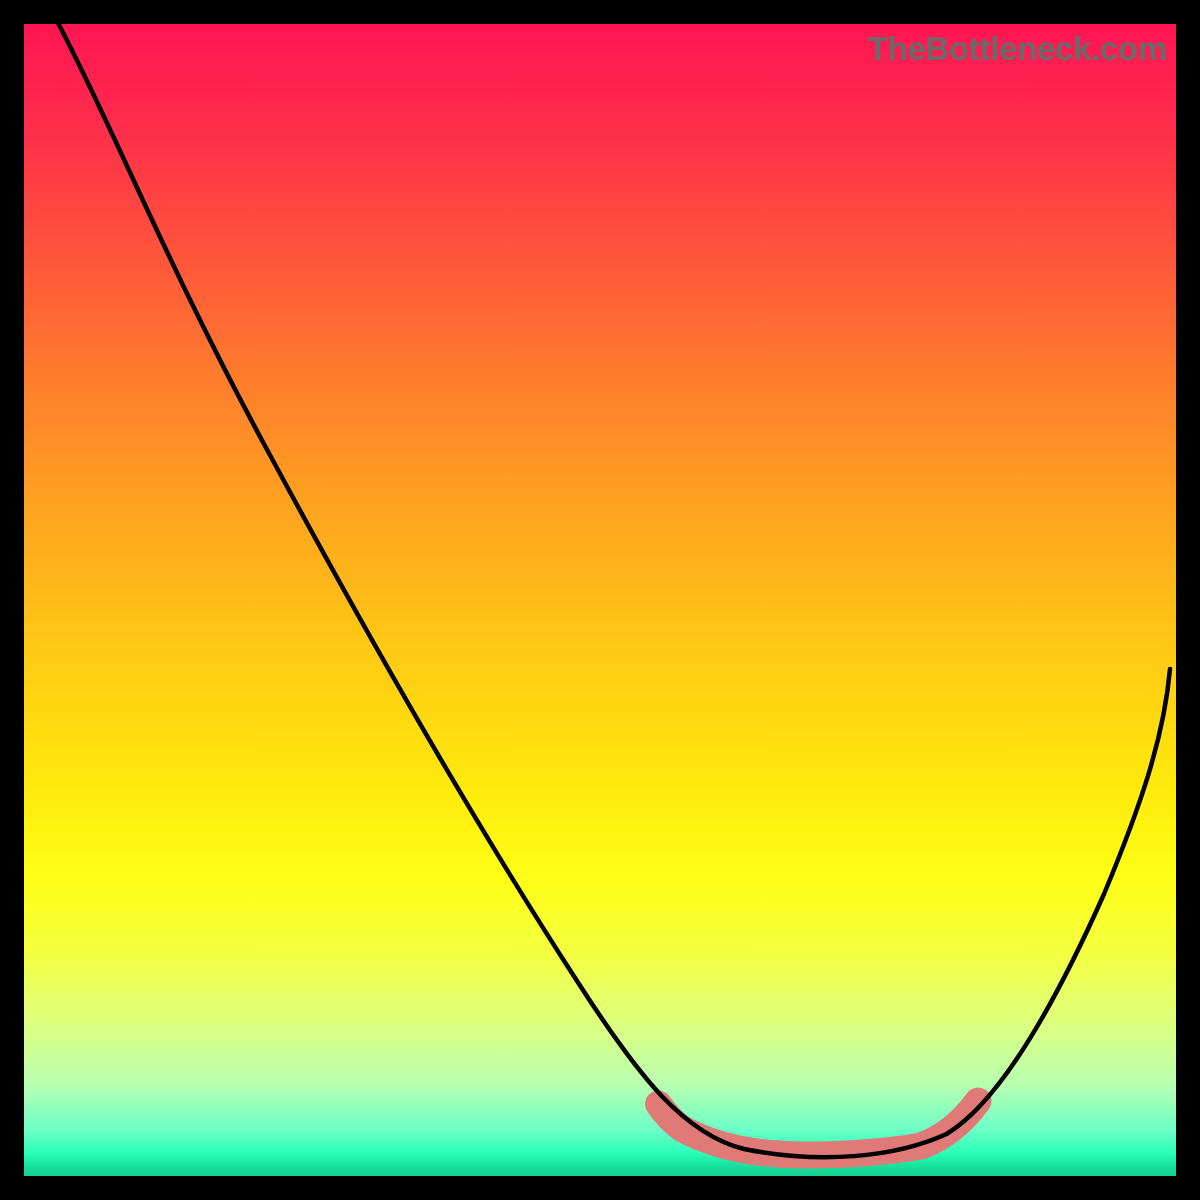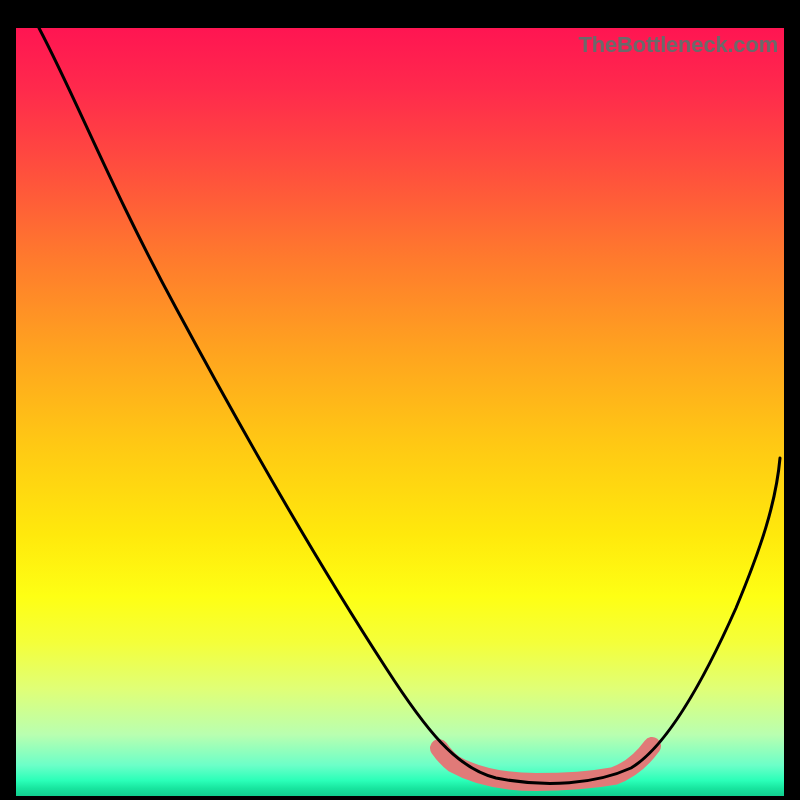--- a/index.html
+++ b/index.html
@@ -6,21 +6,21 @@
     margin: 0;
     padding: 0;
     width: 800px;
     height: 800px;
     background: #000000;
     overflow: hidden;
   }
   .frame {
     position: absolute;
     left: 16px;
-    top: 28px;
+    top: 16px;
     width: 768px;
     height: 768px;
     background: #fef9c3;
   }
   .plot-area {
     position: absolute;
     left: 0;
     top: 0;
     width: 768px;
     height: 768px;

